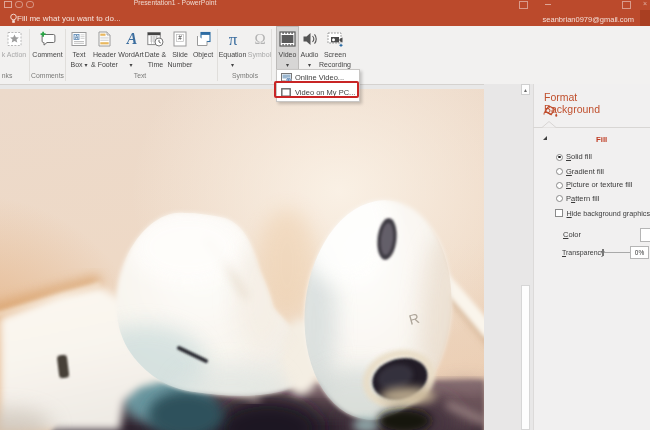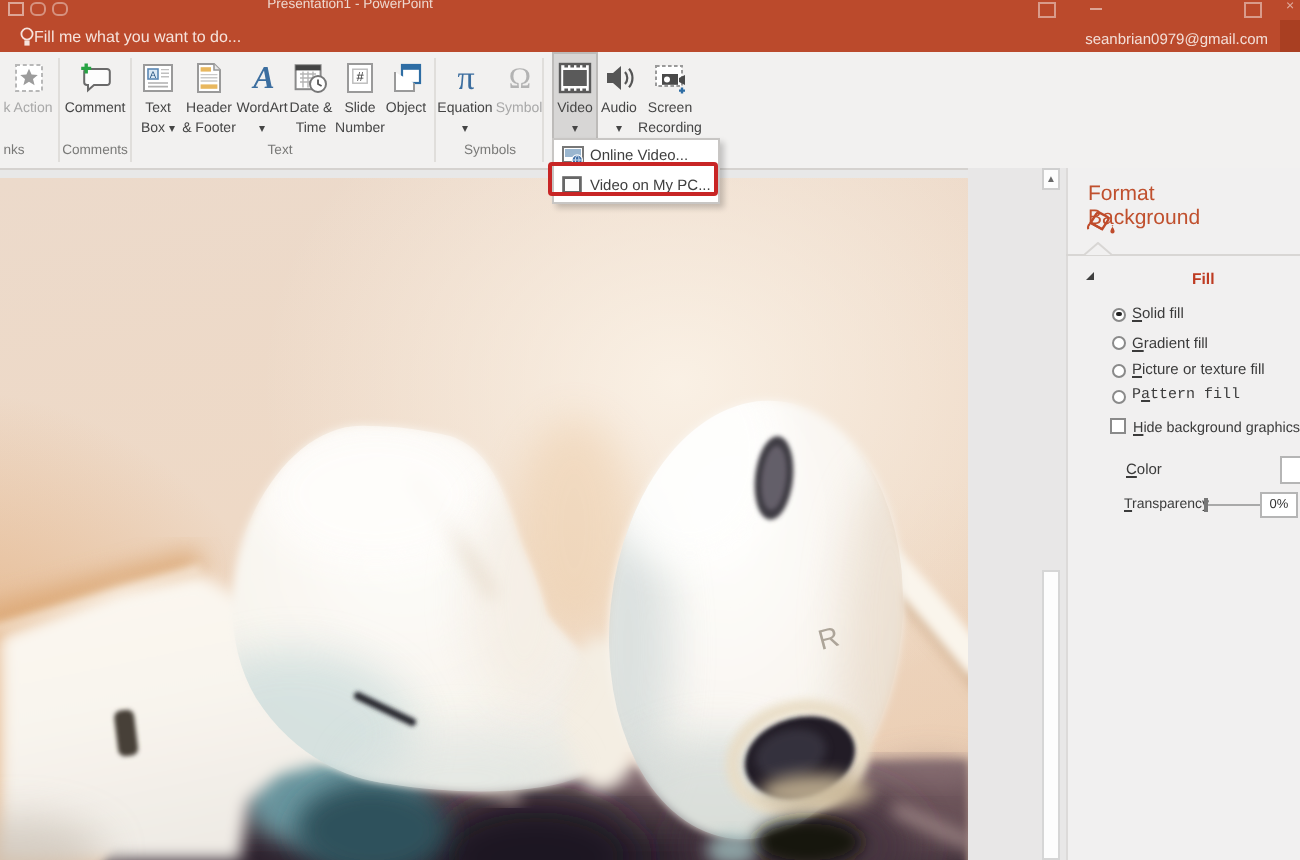--- a/index.html
+++ b/index.html
@@ -325,21 +325,21 @@
     </svg>
   <div class="abs" style="left:10px;top:52px;width:0;height:0;border-left:4.5px solid transparent;border-bottom:4.5px solid #3f3f3f;"></div>
   <div class="abs" id="fill-hdr">Fill</div>
   <div class="radio sel" style="top:69.5px;"></div>
     <div class="popt" style="top:68px;"><u>S</u>olid fill</div>
   <div class="radio" style="top:84px;"></div>
     <div class="popt" style="top:82.5px;"><u>G</u>radient fill</div>
   <div class="radio" style="top:97.5px;"></div>
     <div class="popt" style="top:96px;"><u>P</u>icture or texture fill</div>
   <div class="radio" style="top:111px;"></div>
-    <div class="popt" style="top:109.5px;font-family:Liberation Mono, monospace;">P<u>a</u>ttern fill</div>
+    <div class="popt" style="top:109.5px;">P<u>a</u>ttern fill</div>
   <div class="chk" style="top:124.5px;"></div>
     <div class="popt" style="left:33.5px;top:124.5px;font-size:7.2px;"><u>H</u>ide background graphics</div>
   <div class="popt" style="left:30px;top:145.5px;"><u>C</u>olor</div>
   <div class="abs" style="left:107px;top:144px;width:12px;height:12px;background:#fff;border:1px solid #b5b5b5;"></div>
   <div class="popt" style="left:29px;top:165px;font-size:7px;"><u>T</u>ransparency</div>
   <div class="abs" style="left:69px;top:164.5px;width:1.5px;height:7px;background:#777;"></div>
   <div class="abs" style="left:70.5px;top:167.5px;width:26px;height:1px;background:#a9a9a9;"></div>
   <div class="abs" style="left:97px;top:162px;width:17px;height:11px;background:#fff;border:1px solid #b5b5b5;font-size:6.5px;color:#333;text-align:center;line-height:11px;">0%</div>
 </div>
 

